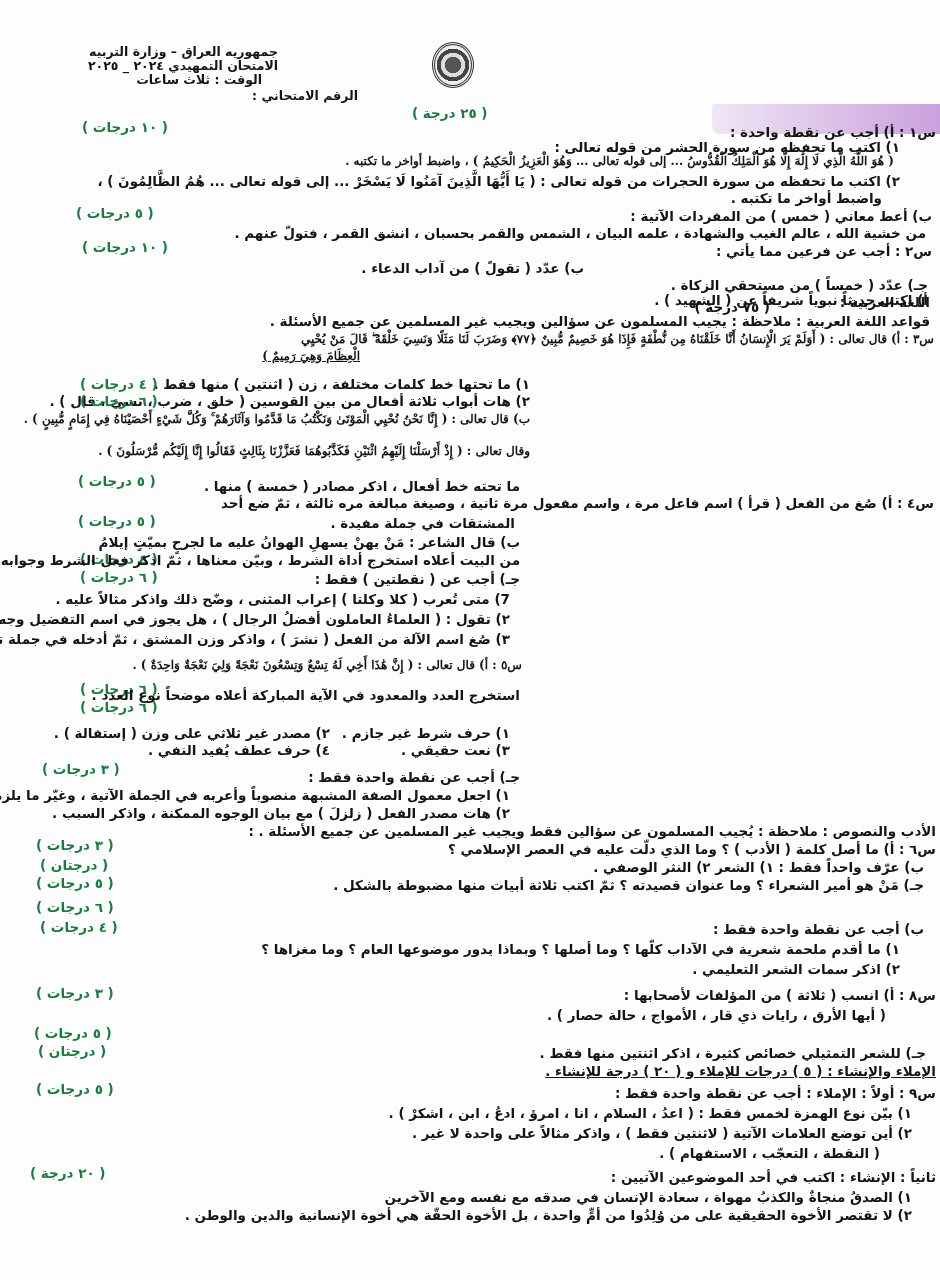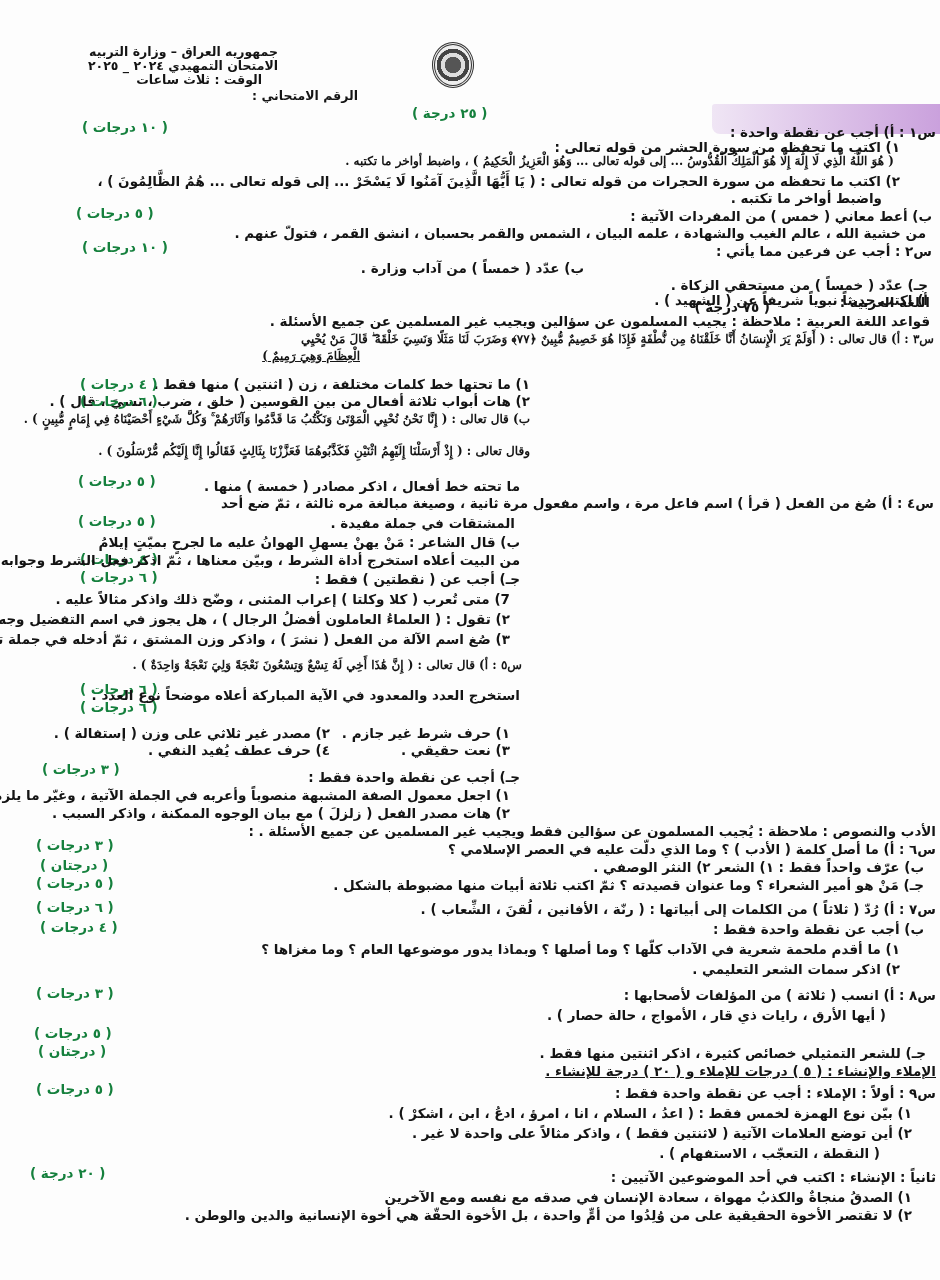--- a/index.html
+++ b/index.html
@@ -52,21 +52,21 @@
   <div class="ln quran" style="right:46px; top:152px;">( هُوَ اللَّهُ الَّذِي لَا إِلَٰهَ إِلَّا هُوَ الْمَلِكُ الْقُدُّوسُ ... إلى قوله تعالى ... وَهُوَ الْعَزِيزُ الْحَكِيمُ ) ، واضبط أواخر ما تكتبه .</div>
   <div class="ln" style="right:40px; top:172px;">٢) اكتب ما تحفظه من سورة الحجرات من قوله تعالى : ( يَا أَيُّهَا الَّذِينَ آمَنُوا لَا يَسْخَرْ ... إلى قوله تعالى ... هُمُ الظَّالِمُونَ ) ،</div>
   <div class="ln" style="right:58px; top:189px;">واضبط أواخر ما تكتبه .</div>
   <div class="mark" style="left:76px; top:204px;">( ٥ درجات )</div>
   <div class="ln" style="right:8px; top:207px;text-align:right;">ب) أعط معاني ( خمس ) من المفردات الآتية :</div>
   <div class="ln" style="right:14px; top:224px;">من خشية الله ، عالم الغيب والشهادة ، علمه البيان ، الشمس والقمر بحسبان ، انشق القمر ، فتولّ عنهم .</div>
 
   <div class="mark" style="left:82px; top:238px;">( ١٠ درجات )</div>
   <div class="ln" style="right:8px; top:242px;">س٢ : أجب عن فرعين مما يأتي :</div>
   <div class="ln" style="right:12px; top:259px;margin-top:32px;">أ) اكتب حديثاً نبوياً شريفاً عن ( الشهيد ) .</div>
-  <div class="ln" style="right:356px; top:259px;">ب) عدّد ( خمساً ) من آداب وزارة .</div>
+  <div class="ln" style="right:356px; top:259px;">ب) عدّد ( تقولً ) من آداب الدعاء .</div>
   <div class="ln" style="right:12px; top:276px;">جـ) عدّد ( خمساً ) من مستحقي الزكاة .</div>
 
   <div class="ln" style="right:10px; top:293px;">اللغة العربية :</div>
   <div class="ln" style="right:170px; top:298px;">( ٧٥ درجة )</div>
   <div class="ln" style="right:10px; top:312px;">قواعد اللغة العربية :  ملاحظة : يجيب المسلمون عن سؤالين ويجيب غير المسلمين عن جميع الأسئلة .</div>
 
   <div class="ln quran" style="right:6px; top:330px;">س٣ : أ) قال تعالى : ( أَوَلَمْ يَرَ الْإِنسَانُ أَنَّا خَلَقْنَاهُ مِن نُّطْفَةٍ فَإِذَا هُوَ خَصِيمٌ مُّبِينٌ ﴿٧٧﴾ وَضَرَبَ لَنَا مَثَلًا وَنَسِيَ خَلْقَهُ ۖ قَالَ مَنْ يُحْيِي</div>
   <div class="ln quran u" style="right:580px; top:347px;">الْعِظَامَ وَهِيَ رَمِيمٌ )</div>
   <div class="ln" style="right:410px; top:375px;">١) ما تحتها خط كلمات مختلفة ، زن ( اثنتين ) منها فقط .</div>
   <div class="mark" style="left:80px; top:375px;">( ٤ درجات )</div>
@@ -103,21 +103,20 @@
   <div class="ln" style="right:430px; top:804px;">٢) هات مصدر الفعل ( زلزلَ ) مع بيان الوجوه الممكنة ، واذكر السبب .</div>
 
   <div class="ln" style="right:4px; top:822px;">الأدب والنصوص :  ملاحظة : يُجيب المسلمون عن سؤالين فقط ويجيب غير المسلمين عن جميع الأسئلة . :</div>
   <div class="ln" style="right:4px; top:840px;">س٦ : أ) ما أصل كلمة ( الأدب ) ؟ وما الذي دلّت عليه في العصر الإسلامي ؟</div>
   <div class="mark" style="left:36px; top:836px;">( ٣ درجات )</div>
   <div class="ln" style="right:16px; top:858px;">ب) عرّف واحداً فقط :  ١) الشعر        ٢) النثر الوصفي .</div>
   <div class="mark" style="left:40px; top:856px;">( درجتان )</div>
   <div class="ln" style="right:16px; top:876px;">جـ) مَنْ هو أمير الشعراء ؟ وما عنوان قصيدته ؟  ثمّ اكتب ثلاثة أبيات منها مضبوطة بالشكل .</div>
   <div class="mark" style="left:36px; top:874px;">( ٥ درجات )</div>
 
-  <div class="ln" style="right:4px; top:900px;">س٧ : أ) رُدّ ( ثلاثاً ) من الكلمات إلى أبياتها : ( رنّة ، الأفانين ، لُقنَ ، الشِّعاب ) .</div>
   <div class="mark" style="left:36px; top:898px;">( ٦ درجات )</div>
   <div class="ln" style="right:16px; top:920px;">ب) أجب عن نقطة واحدة فقط :</div>
   <div class="mark" style="left:40px; top:918px;">( ٤ درجات )</div>
   <div class="ln" style="right:40px; top:940px;">١) ما أقدم ملحمة شعرية في الآداب كلّها ؟ وما أصلها ؟ وبماذا يدور موضوعها العام ؟ وما مغزاها ؟</div>
   <div class="ln" style="right:40px; top:960px;">٢) اذكر سمات الشعر التعليمي .</div>
 
   <div class="ln" style="right:4px; top:986px;">س٨ : أ) انسب ( ثلاثة ) من المؤلفات لأصحابها :</div>
   <div class="mark" style="left:36px; top:984px;">( ٣ درجات )</div>
   <div class="ln" style="right:54px; top:1006px;">( أيها الأرق ،  رايات ذي قار ،  الأمواج ،  حالة حصار ) .</div>
   <div class="mark" style="left:34px; top:1024px;">( ٥ درجات )</div>

